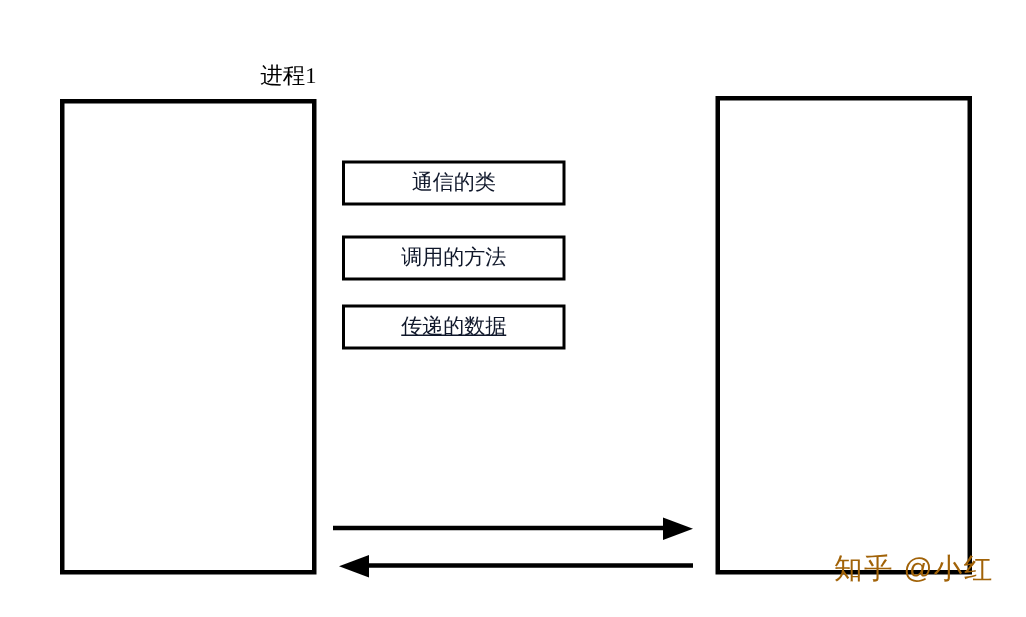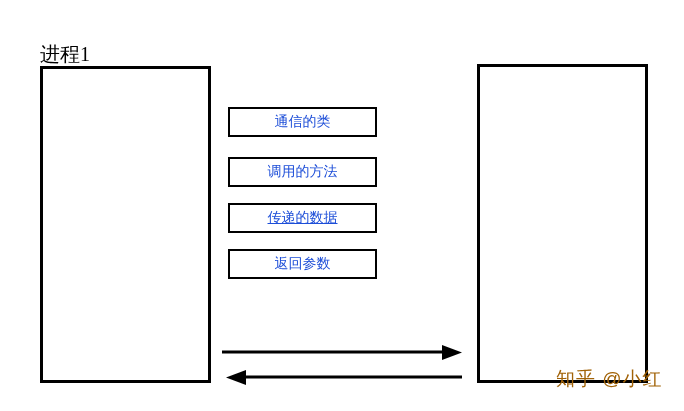--- a/index.html
+++ b/index.html
@@ -23,43 +23,43 @@
     position: absolute;
     background: #ffffff;
     border: 3px solid #000000;
     box-sizing: border-box;
   }
   #process-1-box { left: 40px;  top: 66px; width: 171px; height: 317px; }
   #process-2-box { left: 477px; top: 64px; width: 171px; height: 319px; }
 
   .process-label {
     position: absolute;
-    font-size: 20px;
+    font-size: 15px;
     color: #000000;
-    text-align: left;
+    text-align: right;
     white-space: nowrap;
     line-height: 1;
   }
   #process-1-label { left: 40px;  top: 44px; width: 171px; }
   #process-2-label { left: 477px; top: 43px; width: 171px; }
 
   
   .message-box {
     position: absolute;
     left: 228px;
     width: 149px;
     height: 30px;
     background: #ffffff;
     border: 2.5px solid #000000;
     box-sizing: border-box;
     display: flex;
     align-items: center;
     justify-content: center;
     font-size: 14px;
-    color: #1d4ed8;
+    color: #0f172a;
     white-space: nowrap;
   }
   .message-box:nth-of-type(1) { top: 107px; }
   .message-box.m0 { top: 107px; }
   .message-box.m1 { top: 157px; }
   .message-box.m2 { top: 203px; text-decoration: underline; }
   .message-box.m3 { top: 249px; }
 
   
   .arrow {
@@ -91,21 +91,20 @@
 <div id="canvas">
 
   <div id="process-1-label" class="process-label">进程1</div>
   <div id="process-1-box" class="process-box"></div>
 
   <div id="process-2-box" class="process-box"></div>
 
   <div class="message-box m0">通信的类</div>
   <div class="message-box m1">调用的方法</div>
   <div class="message-box m2">传递的数据</div>
-  <div class="message-box m3">返回参数</div>
 
   <div id="arrow-forward" class="arrow">
     <svg width="248" height="18" viewBox="0 0 248 18" xmlns="http://www.w3.org/2000/svg">
       <line x1="4" y1="9" x2="228" y2="9" stroke="#000000" stroke-width="3"></line>
       <polygon points="224,2 244,9.5 224,17" fill="#000000"></polygon>
     </svg>
   </div>
 
   <div id="arrow-backward" class="arrow">
     <svg width="248" height="18" viewBox="0 0 248 18" xmlns="http://www.w3.org/2000/svg">

